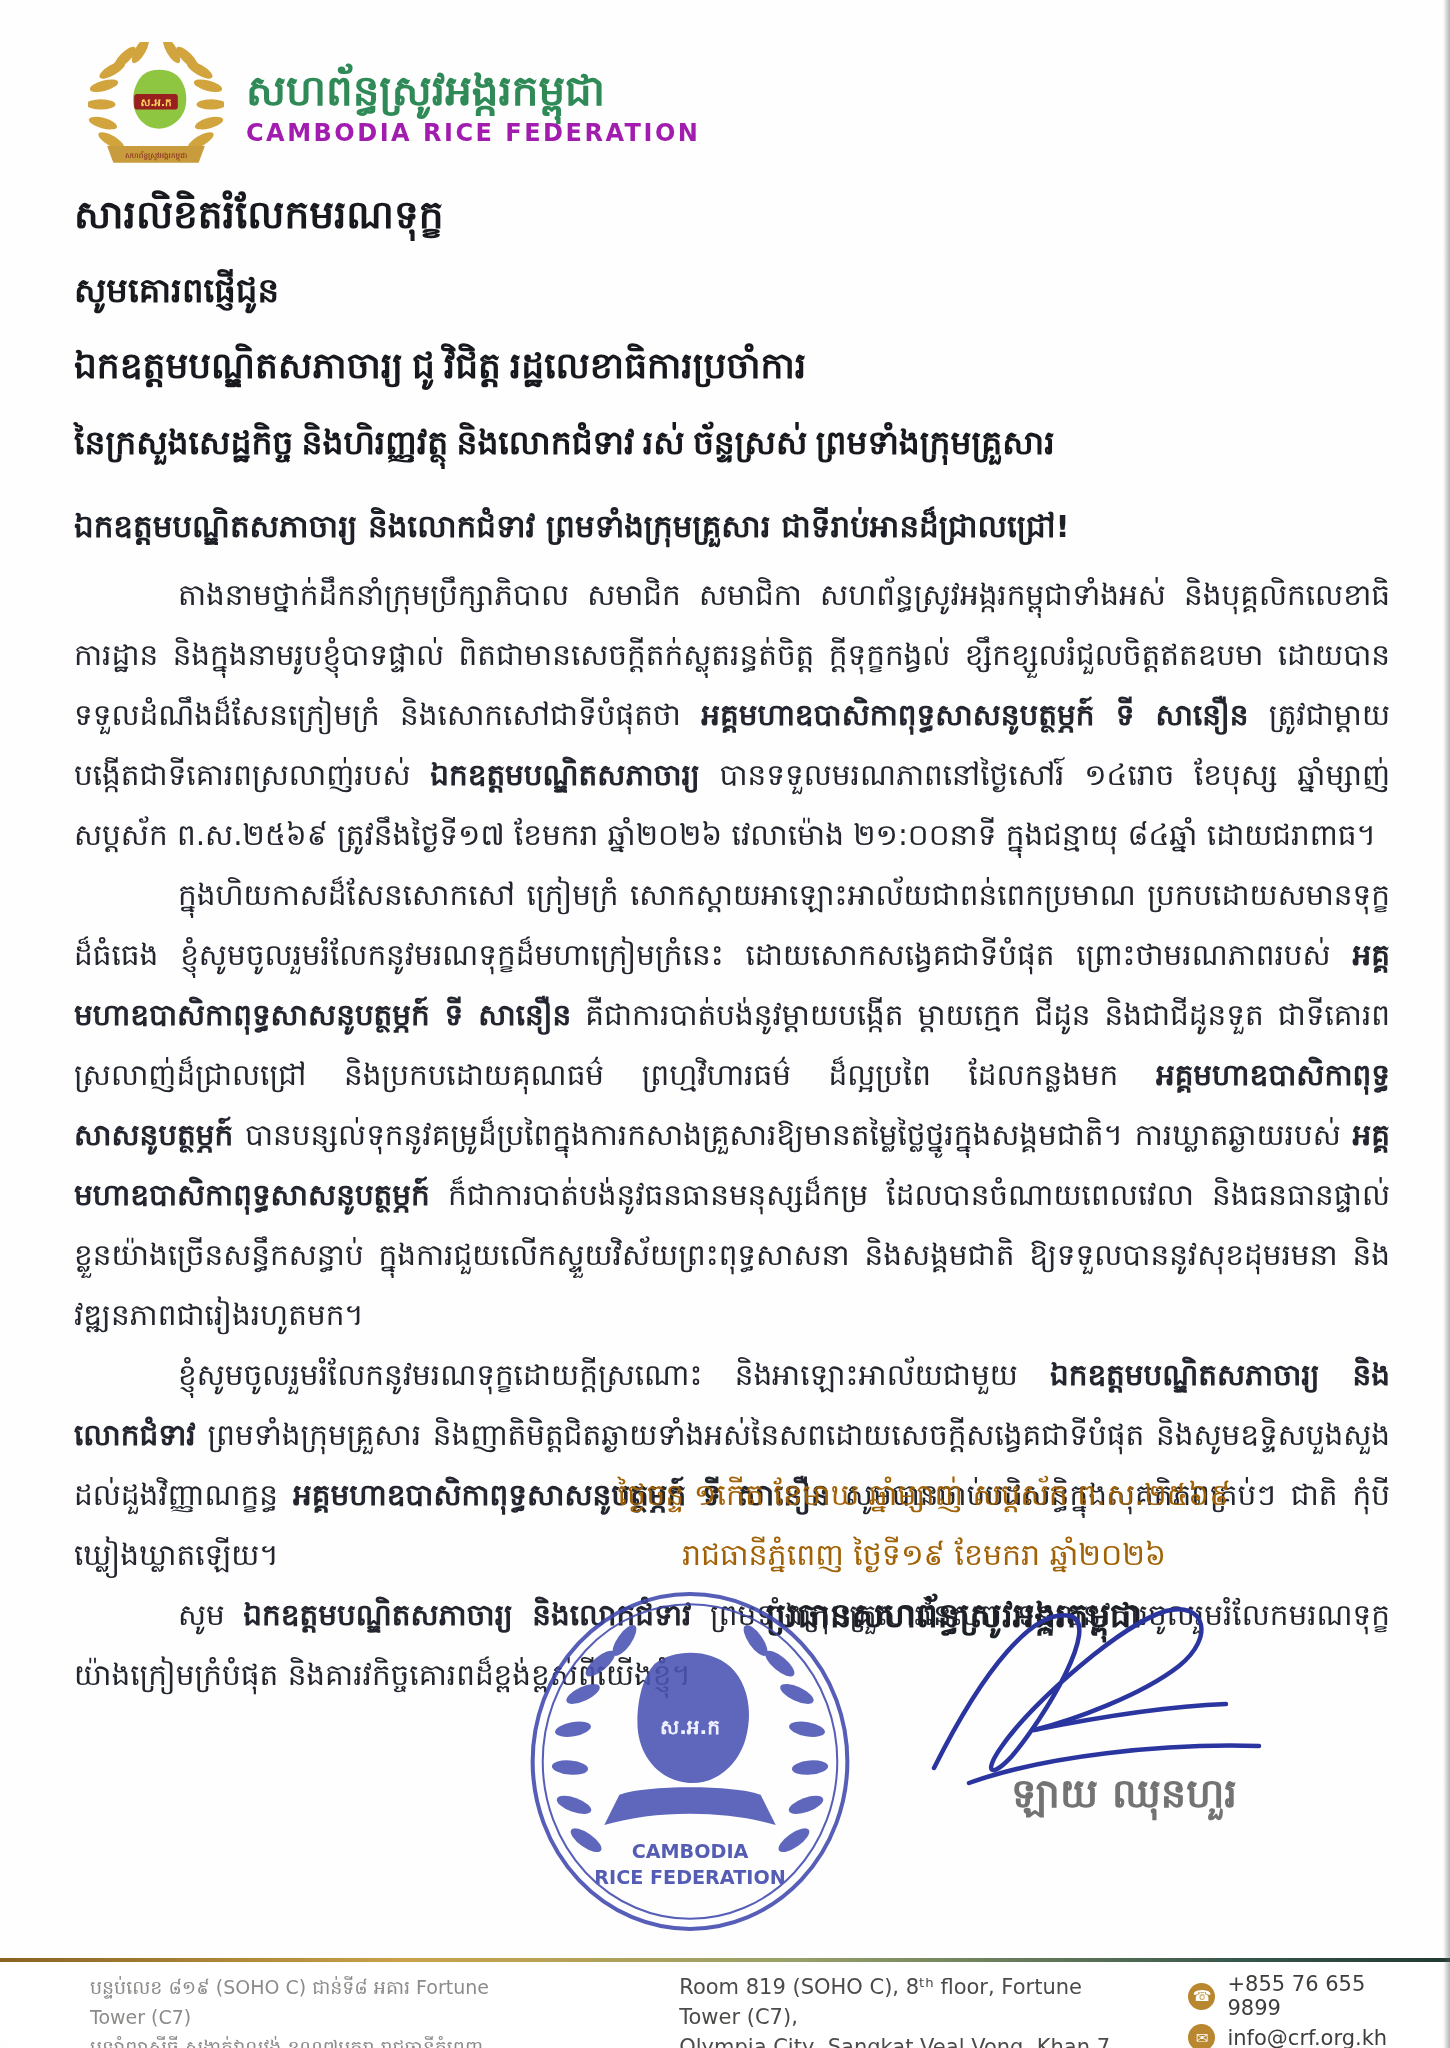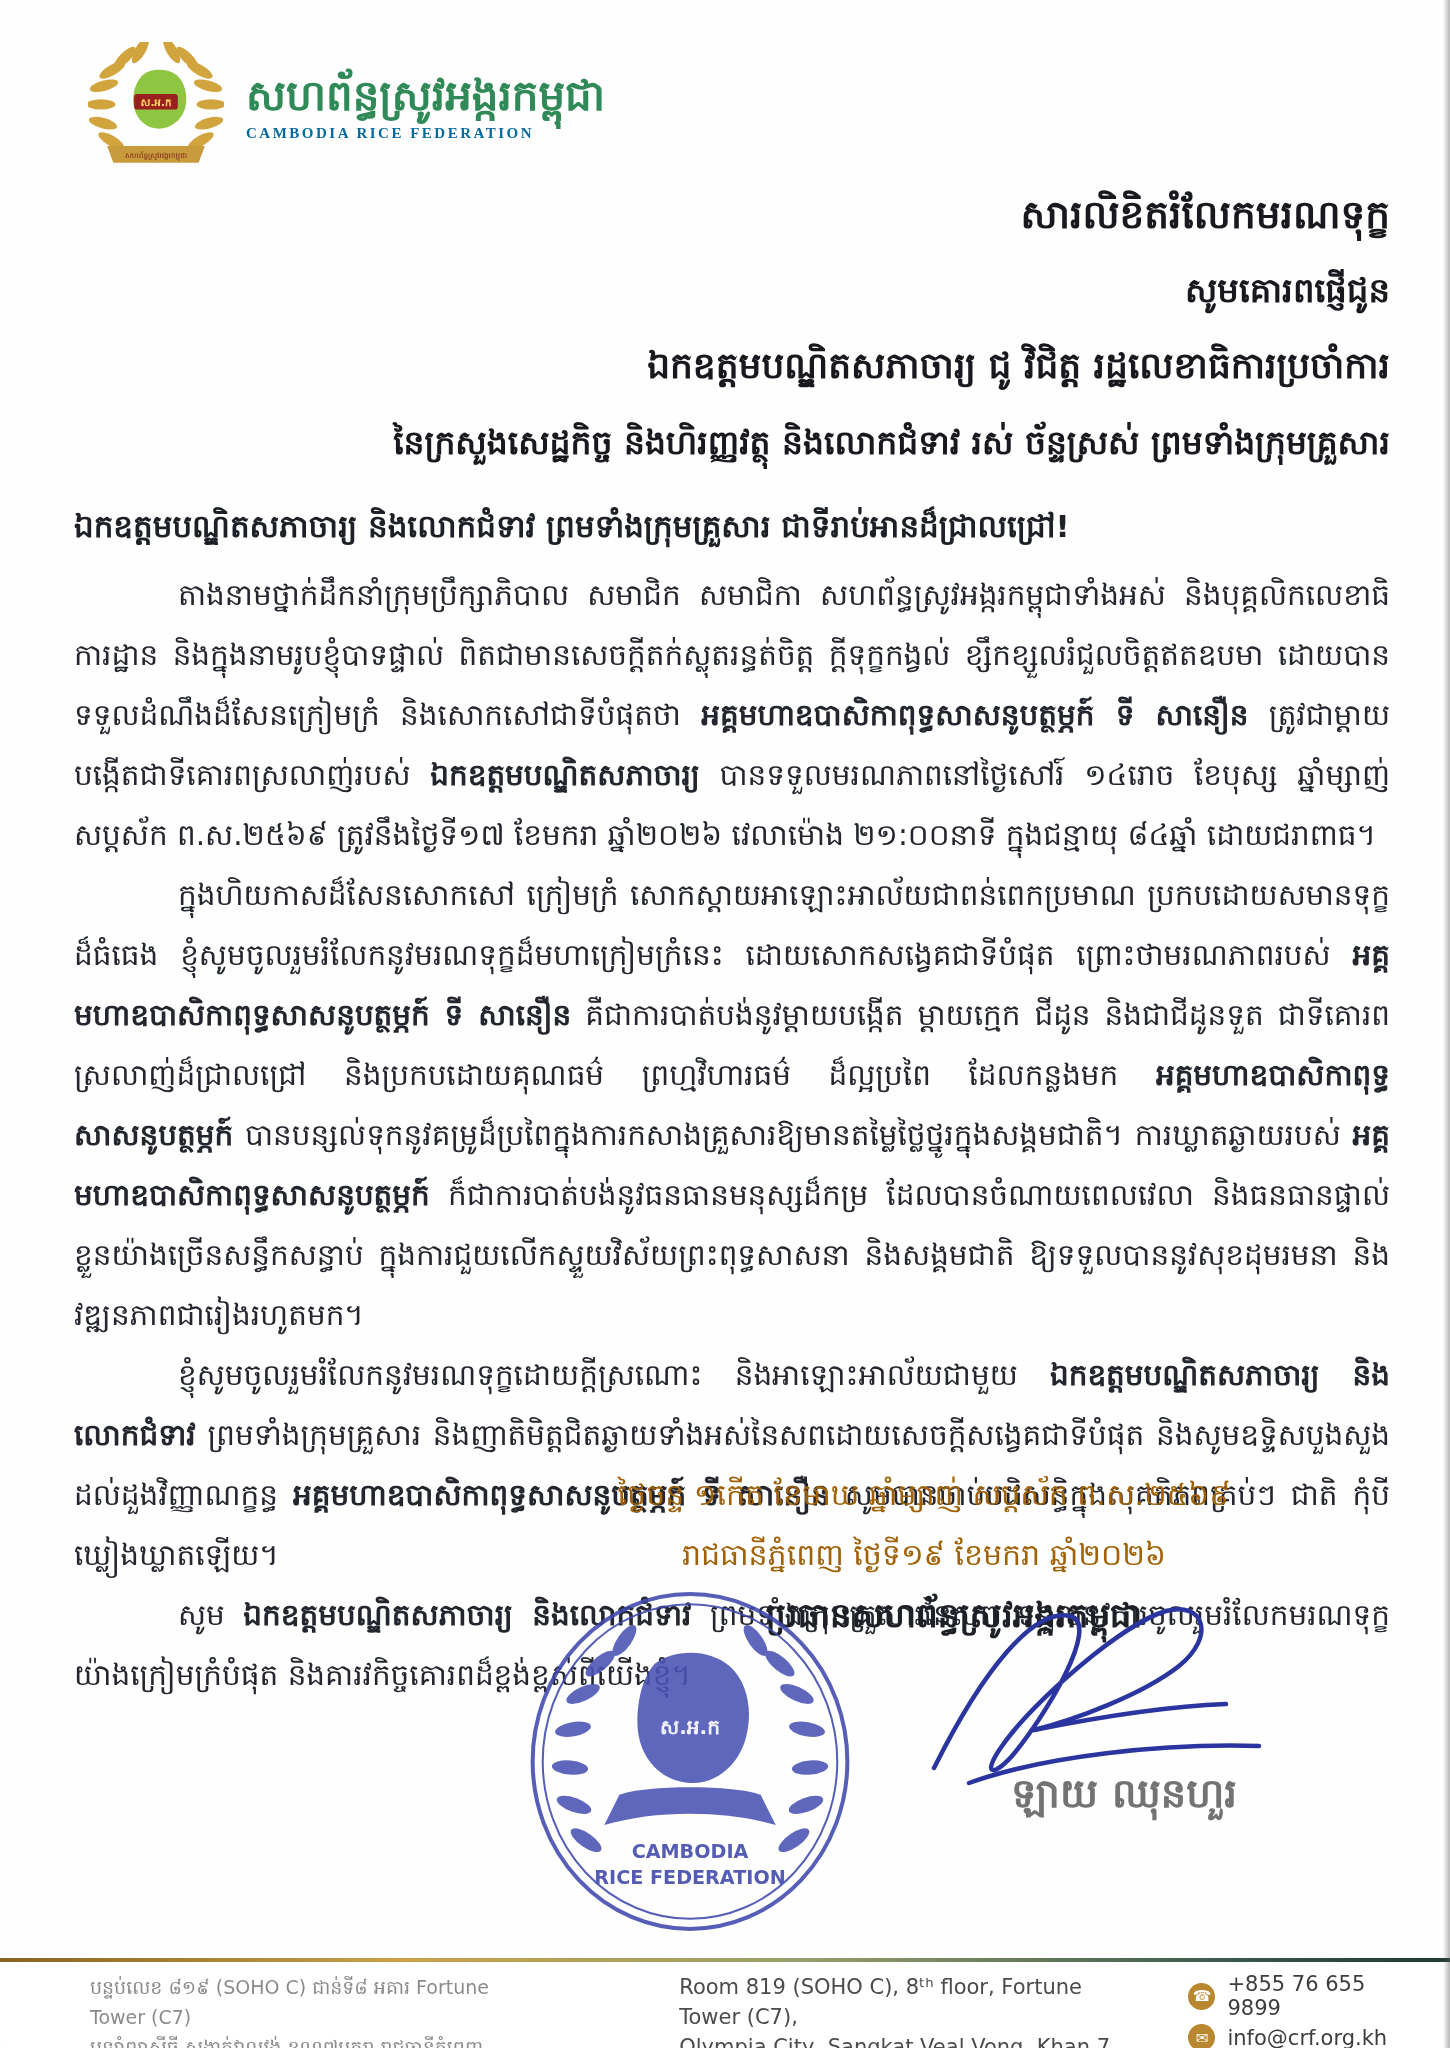--- a/index.html
+++ b/index.html
@@ -5,25 +5,25 @@
   html,body{margin:0;padding:0;}
   body{background:#e8e8e8;font-family:"DejaVu Sans",sans-serif;}
   .page{position:relative;width:1450px;height:2048px;background:#fefefe;margin:0 auto;
         overflow:hidden;color:#222;}
   .page::after{content:"";position:absolute;top:0;right:0;width:7px;height:100%;
         background:linear-gradient(90deg,rgba(0,0,0,0),rgba(90,90,90,.45));pointer-events:none;}
 
   
   .letterhead{position:absolute;top:42px;left:88px;display:flex;align-items:center;gap:22px;}
   .org-kh{font-size:42px;font-weight:bold;color:#2f8a57;line-height:1.15;}
-  .org-en{font-size:15px;font-weight:bold;color:#0369a1;letter-spacing:2.5px;margin-top:4px;font-family:Liberation Serif, serif;}
+  .org-en{font-size:24px;font-weight:bold;color:#a21caf;letter-spacing:2.5px;margin-top:4px;}
 
   
   .letter{position:absolute;top:190px;left:74px;width:1316px;}
-  .title-line{ text-align:right;font-weight:bold;color:#17191f;margin:0;}
+  .title-line{ text-align:left;font-weight:bold;color:#17191f;margin:0;font-family:Liberation Serif, serif;}
   .t1{font-size:39px;margin-bottom:22px;}
   .t2{font-size:34px;margin-bottom:24px;}
   .t3{font-size:36px;margin-bottom:26px;}
   .t4{font-size:33px;margin-bottom:30px;}
   .salutation{font-size:31px;font-weight:bold;color:#1d2027;margin:0 0 12px 0;line-height:1.7;}
   .para{font-size:29.5px;color:#23262e;line-height:60px;text-align:justify;
         text-indent:104px;margin:0;}
   .para .b{font-weight:bold;}
 
   

